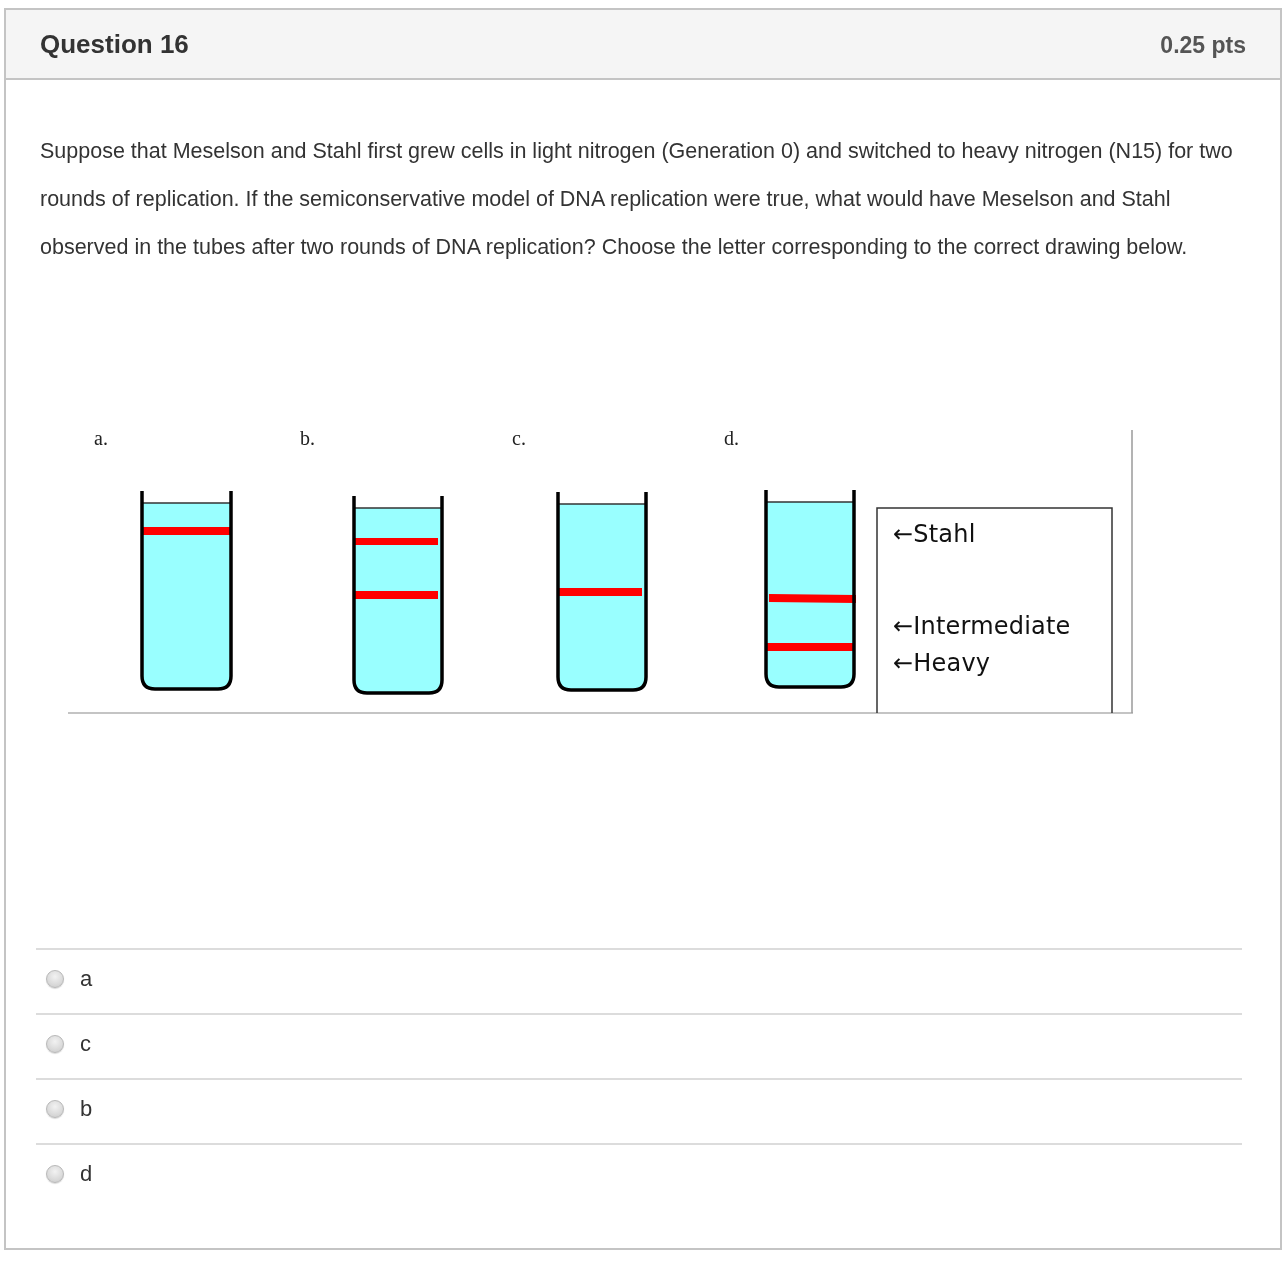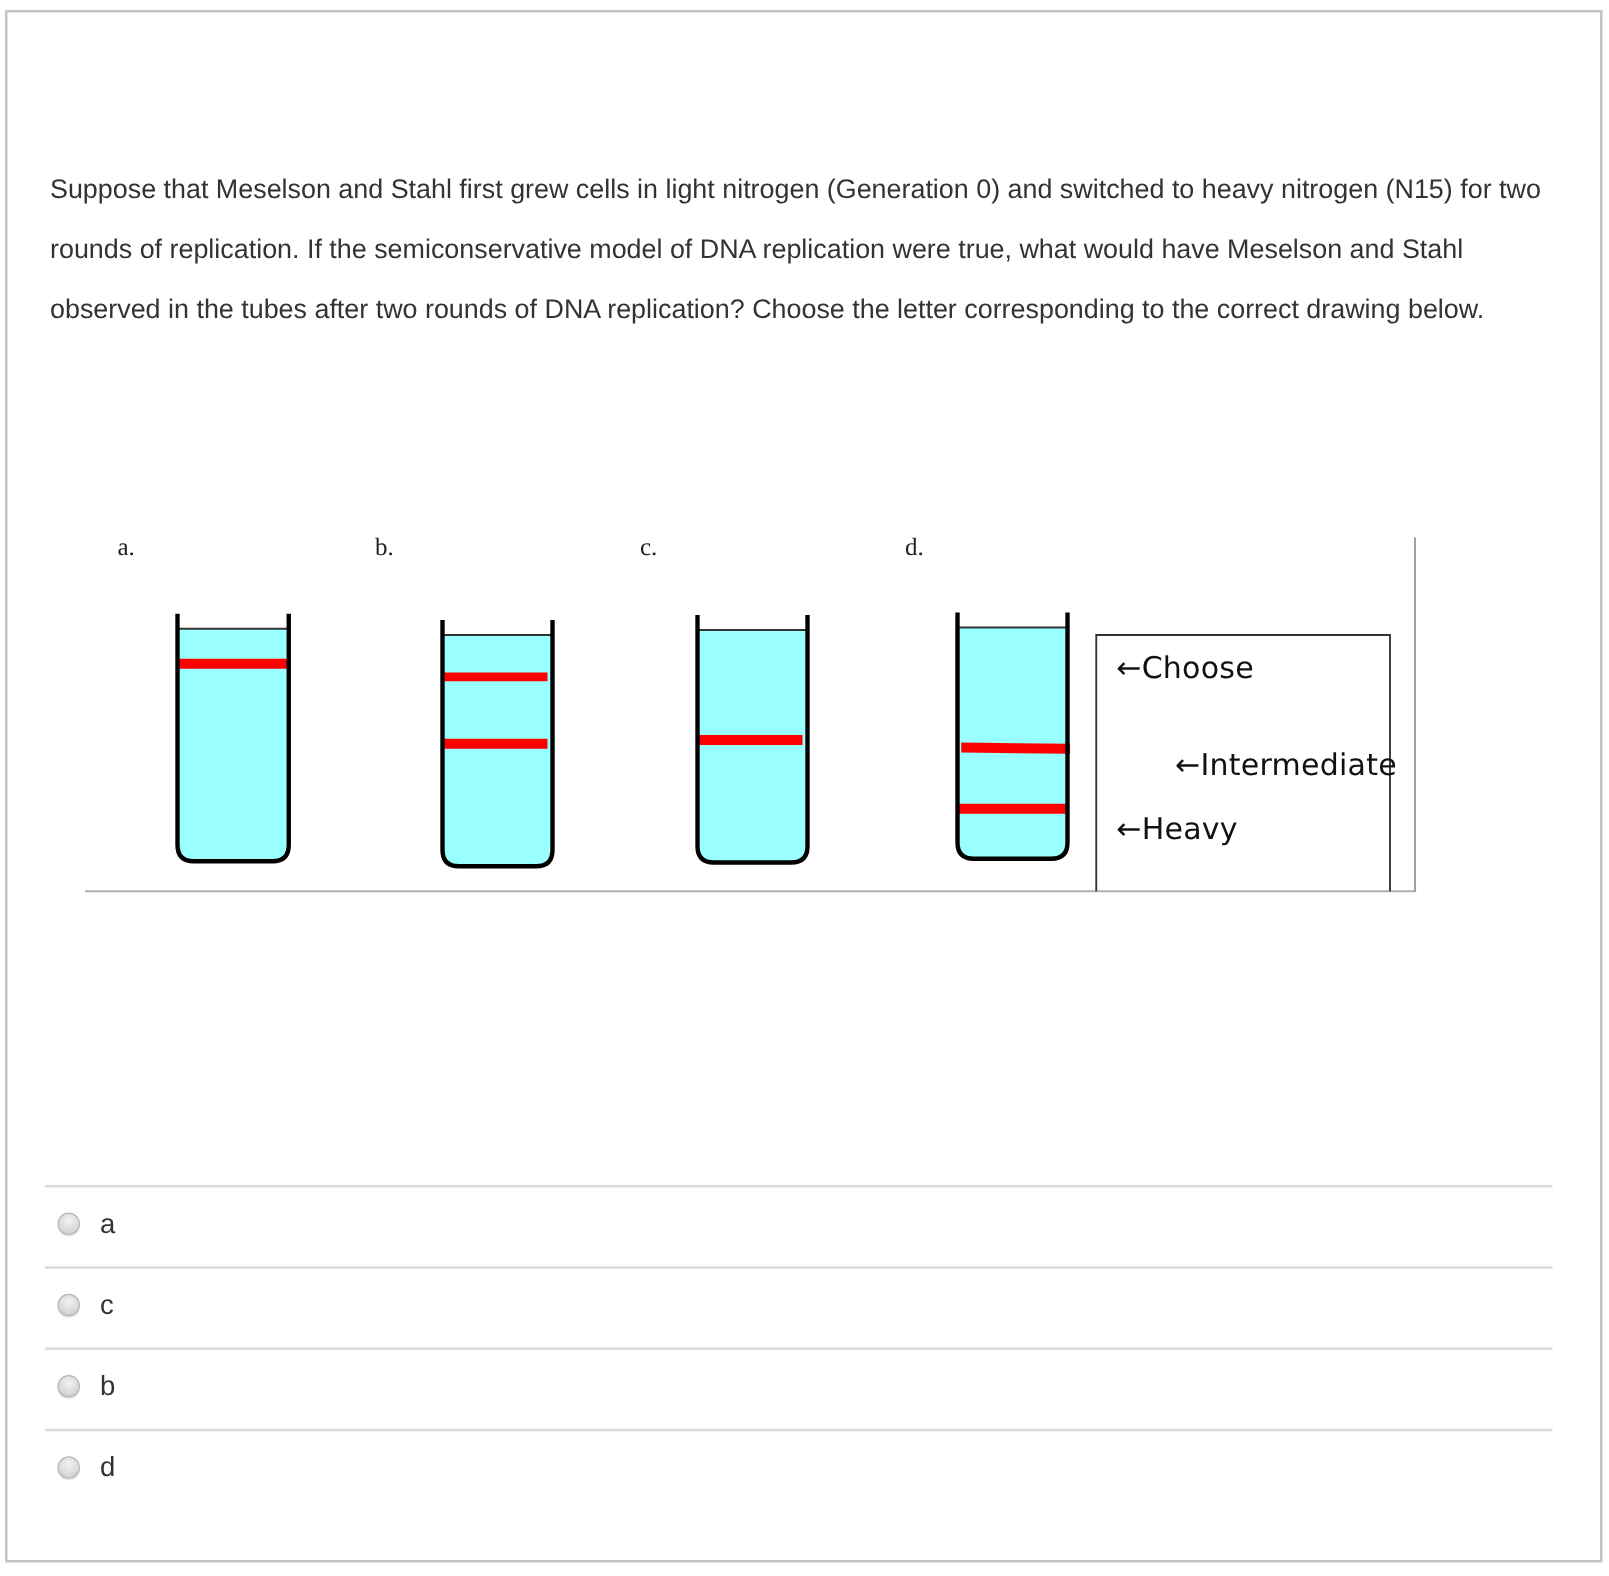--- a/index.html
+++ b/index.html
@@ -91,20 +91,24 @@
       position: absolute;
       left: 44px; top: 16px;
       font-size: 22px;
       color: #333;
     }
   </style>
 </head>
 <body>
 
 <div class="question">
+  <div class="q-header">
+    <div class="q-title">Question 16</div>
+    <div class="q-points">0.25 pts</div>
+  </div>
   <div class="q-text">Suppose that Meselson and Stahl first grew cells in light nitrogen (Generation 0) and switched to heavy nitrogen (N15) for two rounds of replication. If the semiconservative model of DNA replication were true, what would have Meselson and Stahl observed in the tubes after two rounds of DNA replication?  Choose the letter corresponding to the correct drawing below.</div>
 </div>
 
 <div class="figure">
   <svg width="1287" height="1261" viewBox="0 0 1287 1261">
 
     <line x1="68" y1="713" x2="1133" y2="713" stroke="#b0b0b0" stroke-width="1.5"></line>
     <line x1="1132" y1="430" x2="1132" y2="713" stroke="#9a9a9a" stroke-width="1.5"></line>
 
     <g>
@@ -138,22 +142,22 @@
     </g>
 
     <path d="M877 713 L877 508 L1112 508 L1112 713" fill="none" stroke="#333" stroke-width="1.5"></path>
   </svg>
 
   <div class="fig-label" style="left:94px; top:427px;">a.</div>
   <div class="fig-label" style="left:300px; top:427px;">b.</div>
   <div class="fig-label" style="left:512px; top:427px;">c.</div>
   <div class="fig-label" style="left:724px; top:427px;">d.</div>
 
-  <div class="legend-item" style="left:893px; top:520px;">←Choose</div>
-  <div class="legend-item" style="left:893px; top:598px;margin-left:47px;">←Intermediate</div>
+  <div class="legend-item" style="left:893px; top:520px;">←Stahl</div>
+  <div class="legend-item" style="left:893px; top:612px;">←Intermediate</div>
   <div class="legend-item" style="left:893px; top:634px;margin-top:15px;">←Heavy</div>
 </div>
 
 <div class="answers">
   <div class="answer">
     <span class="radio"></span>
     <span class="answer-label">a</span>
   </div>
   <div class="answer">
     <span class="radio"></span>

